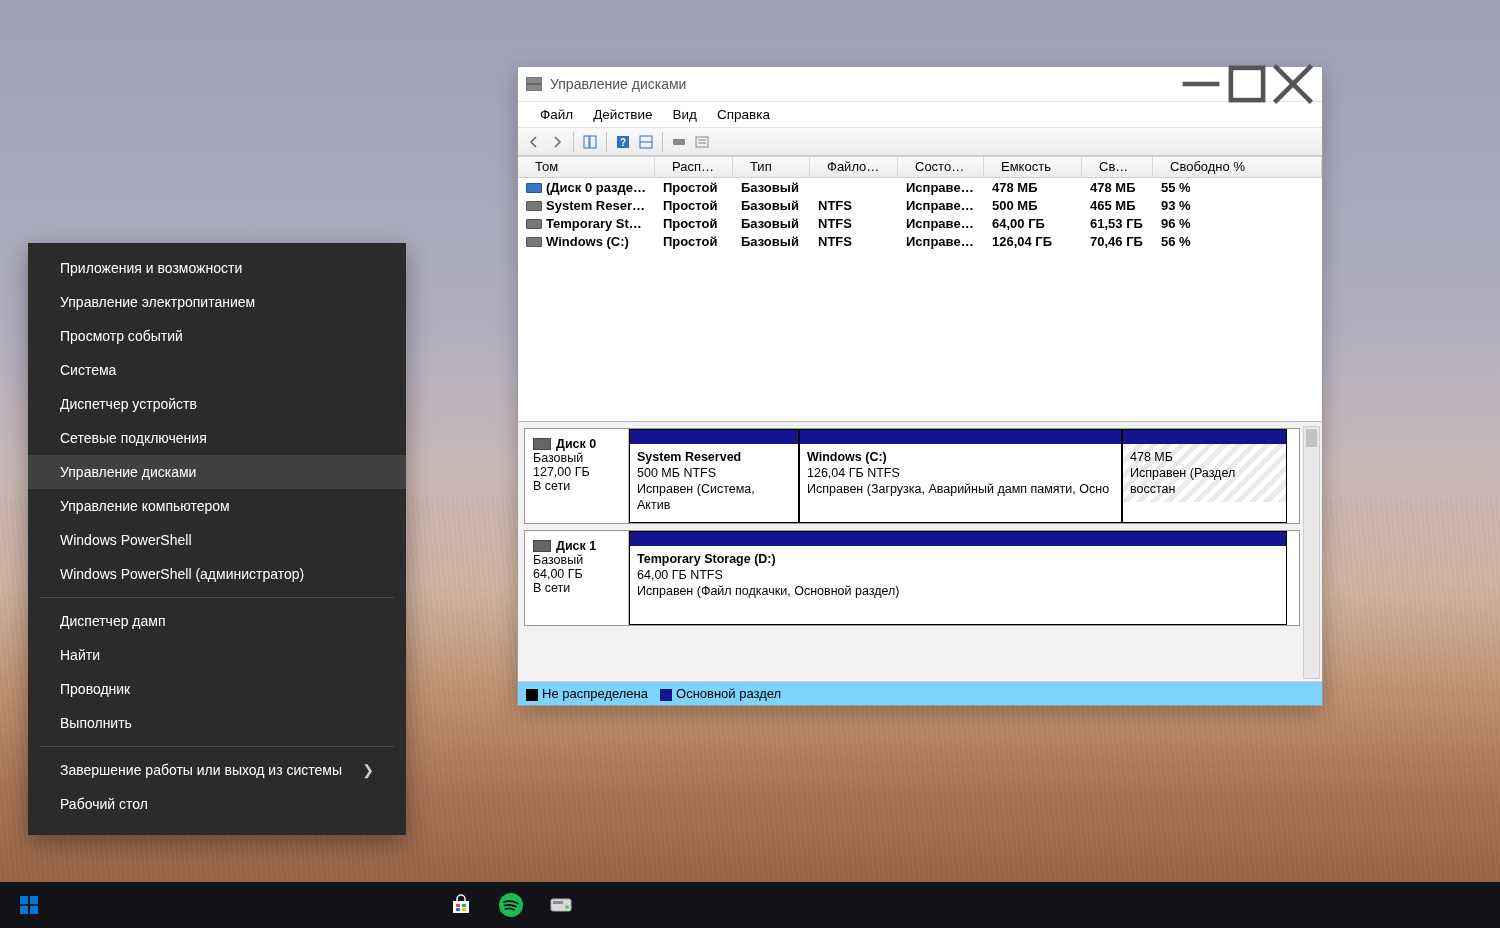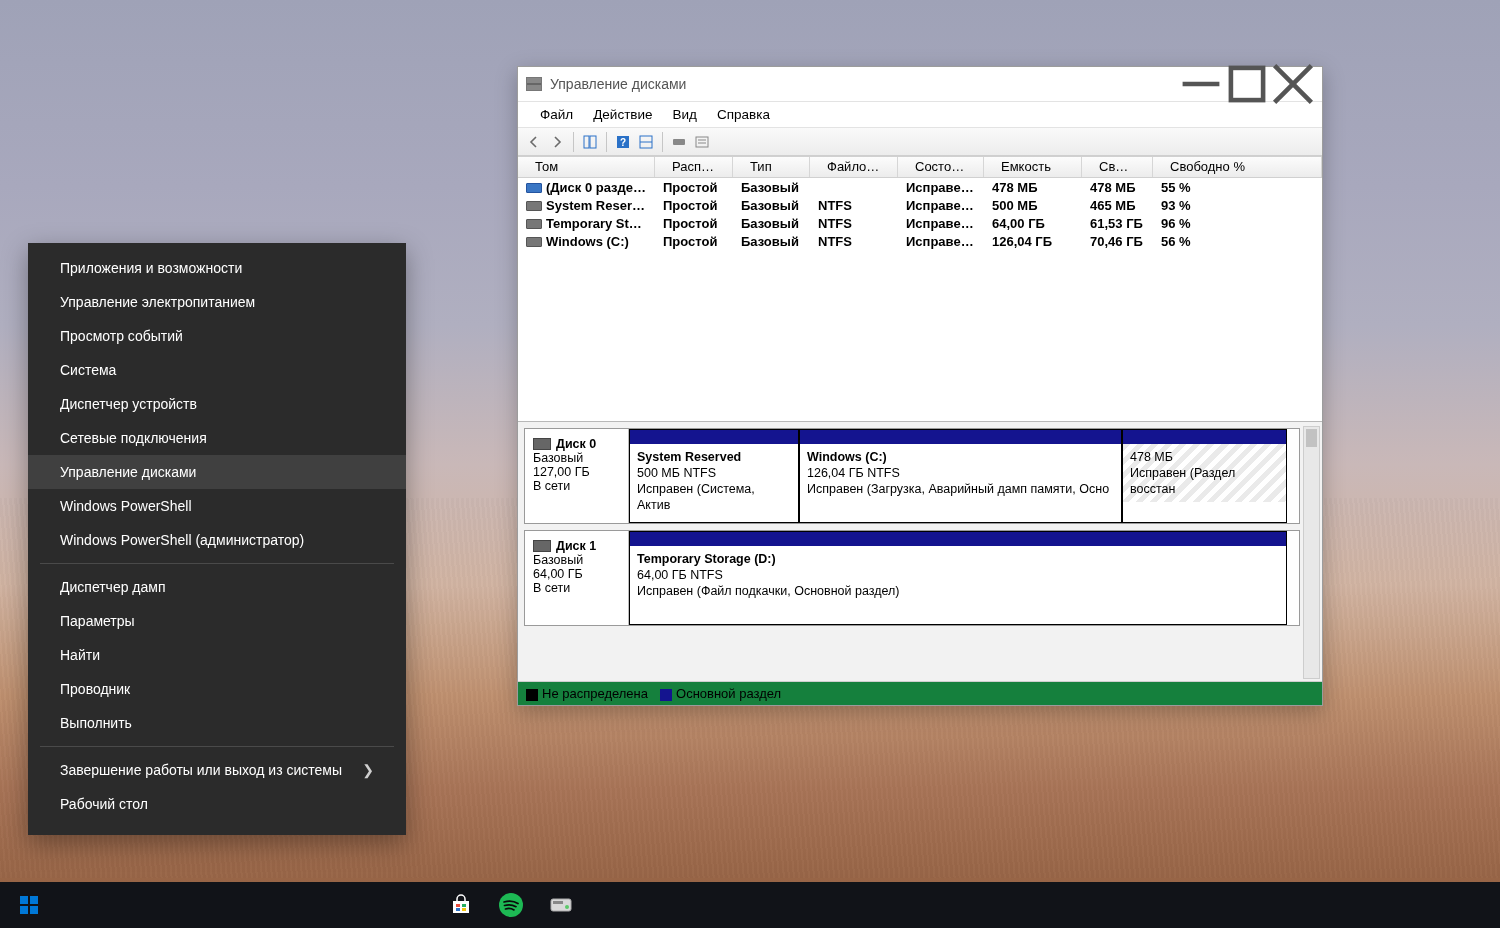--- a/index.html
+++ b/index.html
@@ -134,21 +134,21 @@
     }
     .part .bar{height:14px;}
     .bar.primary{background:#14148f;}
     .part .ptext{padding:5px 7px; font-size:12.5px; line-height:16px;}
     .part.hatched .ptext{
       background:repeating-linear-gradient(135deg,#eaeaea 0 5px,#ffffff 5px 10px);
     }
     .part .ptext b{font-weight:700;}
     .legend{
       height:24px; display:flex; align-items:center; gap:12px; padding:0 8px;
-      border-top:1px solid #cfcfcf; background:#15803d; font-size:13px;
+      border-top:1px solid #cfcfcf; background:#7dd3fc; font-size:13px;
       margin-top:auto;
     }
     .legend .sw{width:12px;height:12px;display:inline-block;margin-right:4px;vertical-align:middle;}
     .sw.black{background:#000;}
     .sw.navy{background:#14148f;}
     
     .taskbar{
       position:absolute; left:0; right:0; bottom:0; height:46px;
       background:#111318; display:flex; align-items:center; padding-left:6px;
       z-index:30;
@@ -178,33 +178,33 @@
       <div class="ctx-item">
         <span>Диспетчер устройств</span>
       </div>
       <div class="ctx-item">
         <span>Сетевые подключения</span>
       </div>
       <div class="ctx-item highlight">
         <span>Управление дисками</span>
       </div>
       <div class="ctx-item">
+        <span>Управление компьютером</span>
+      </div>
+      <div class="ctx-item">
         <span>Windows PowerShell</span>
       </div>
       <div class="ctx-item">
         <span>Windows PowerShell (администратор)</span>
       </div>
     </div>
   <div class="ctx-sep"></div>
   <div id="ctx-g2">
       <div class="ctx-item">
         <span>Диспетчер дамп</span>
-      </div>
-      <div class="ctx-item">
-        <span>Параметры</span>
       </div>
       <div class="ctx-item">
         <span>Найти</span>
       </div>
       <div class="ctx-item">
         <span>Проводник</span>
       </div>
       <div class="ctx-item">
         <span>Выполнить</span>
       </div>

